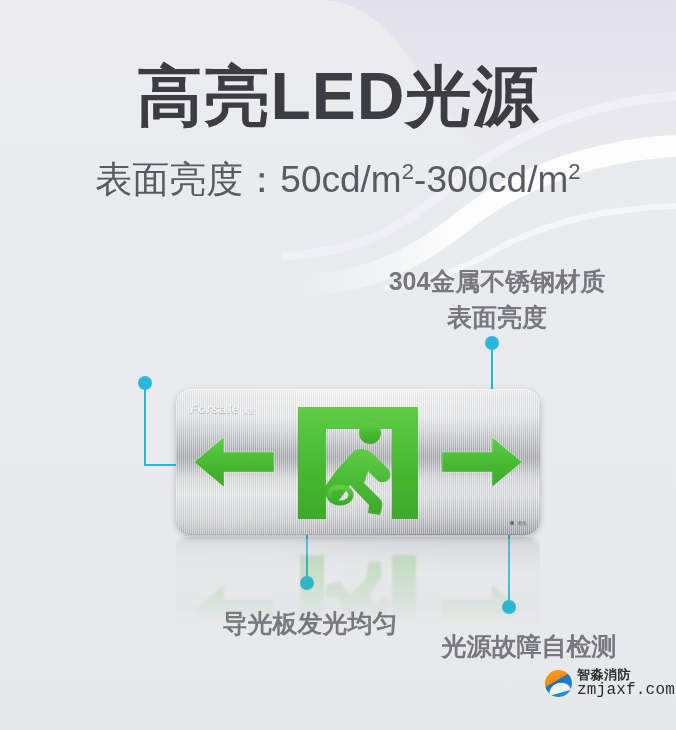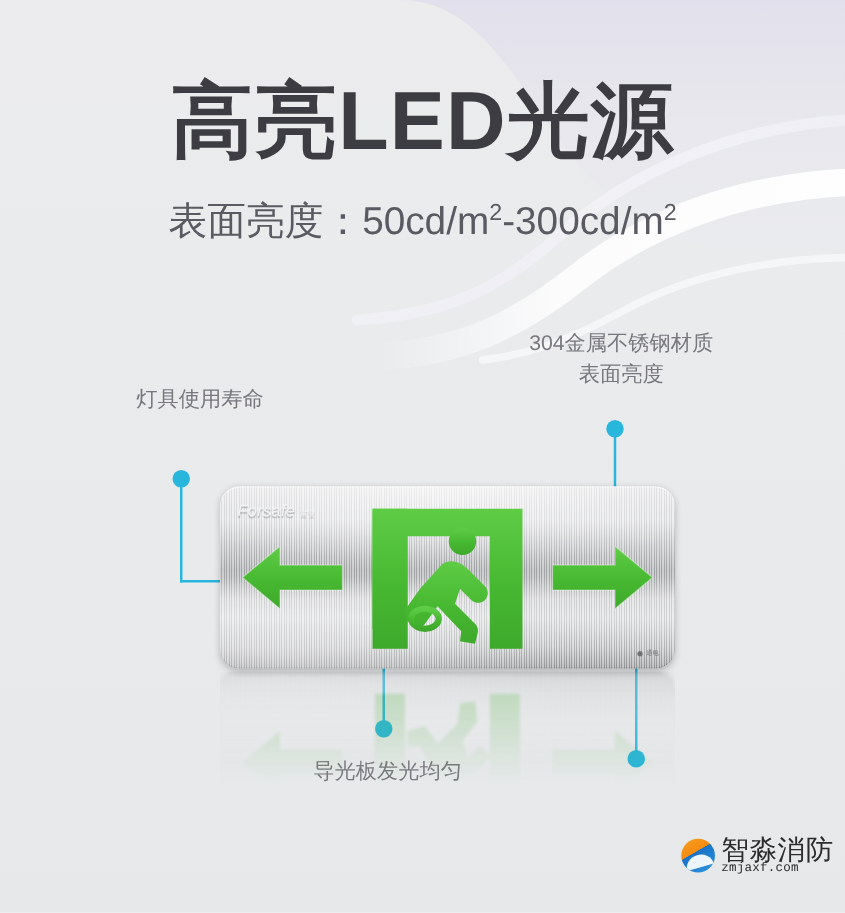--- a/index.html
+++ b/index.html
@@ -38,38 +38,39 @@
     color: #3c3c42;
     letter-spacing: 1px;
     white-space: nowrap;
   }
   .subline {
     position: absolute;
     left: 0;
     right: 0;
     top: 158px;
     text-align: center;
-    font-size: 31px;
+    font-size: 37px;
     line-height: 1.2;
     color: #5a5a62;
     white-space: nowrap;
   }
   .subline sup {
     font-size: 0.6em;
     vertical-align: super;
   }
 
   
   .label {
     position: absolute;
     color: #77777d;
-    font-size: 17px;
+    font-size: 25px;
     line-height: 1.45;
     text-align: center;
     white-space: nowrap;
+    font-weight: bold;
   }
 
   #label-life     { left: 60px;  top: 308px; width: 200px; }
   #label-steel    { left: 372px; top: 263px; width: 250px; }
   #label-panel    { left: 190px; top: 605px; width: 240px; }
   #label-selftest { left: 404px; top: 628px; width: 250px; }
 
   
   .connector { position: absolute; pointer-events: none; }
   .conn-line {
@@ -127,21 +128,21 @@
   }
   .brand {
     position: absolute;
     left: 14px;
     top: 12px;
     display: flex;
     align-items: baseline;
     gap: 4px;
     color: #f2f3f4;
     font-style: italic;
-    font-weight: normal;
+    font-weight: bold;
     font-size: 13px;
     letter-spacing: 0.3px;
     text-shadow: 0 1px 1px rgba(0,0,0,0.25);
   }
   .brand .brand-cn {
     font-size: 6px;
     font-style: normal;
     letter-spacing: 0;
     opacity: 0.9;
   }
@@ -237,28 +238,28 @@
     border-radius: 50% 50% 0 0 / 100% 100% 0 0;
     transform: rotate(-16deg);
     opacity: 0.92;
   }
   #watermark .wm-text {
     display: flex;
     flex-direction: column;
     line-height: 1.05;
   }
   #watermark .wm-cn {
-    font-size: 22px;
-    font-weight: normal;
+    font-size: 13px;
+    font-weight: bold;
     color: #2b2b2b;
     letter-spacing: 0.5px;
   }
   #watermark .wm-url {
     font-family: "Liberation Mono", "DejaVu Sans Mono", monospace;
-    font-size: 10px;
+    font-size: 16px;
     color: #2b2b2b;
     letter-spacing: 0.2px;
   }
 </style>
 </head>
 <body>
 
 <div id="page">
 
   <svg class="bg-swoosh" width="676" height="730" viewBox="0 0 676 730" aria-hidden="true">
@@ -284,33 +285,33 @@
     <path d="M676,96 C588,102 506,136 448,188 C392,238 348,252 286,256" fill="none" stroke="url(#swooshGrad)" stroke-width="9" stroke-linecap="round" opacity="0.8"></path>
     <path d="M676,206 C608,208 546,222 496,250 C452,274 420,284 386,288" fill="none" stroke="#ffffff" stroke-width="6" stroke-linecap="round" opacity="0.55"></path>
   </svg>
 
   <div class="headline">高亮LED光源</div>
   <div class="subline">
     <span>表面亮度：</span><span>50cd/m</span><sup>2</sup><span>-</span><span>300cd/m</span><sup>2</sup>
   </div>
 
   <div class="label" id="label-life">
-    <div>灯具使用寿命</div>
   </div>
 
   <div class="label" id="label-steel">
     <div>304金属不锈钢材质</div>
     <div>表面亮度</div>
   </div>
 
   <div class="label" id="label-panel">
     <div>导光板发光均匀</div>
   </div>
 
   <div class="label" id="label-selftest">
+    <div>光源故障自检测</div>
   </div>
 
   <div class="connector">
     <div class="conn-dot" style="left:138px; top:376px;"></div>
     <div class="conn-line v" style="left:144px; top:388px; height:78px;"></div>
     <div class="conn-line h" style="left:144px; top:464px; width:56px;"></div>
   </div>
 
   <div class="connector">
     <div class="conn-dot" style="left:485px; top:336px;"></div>

